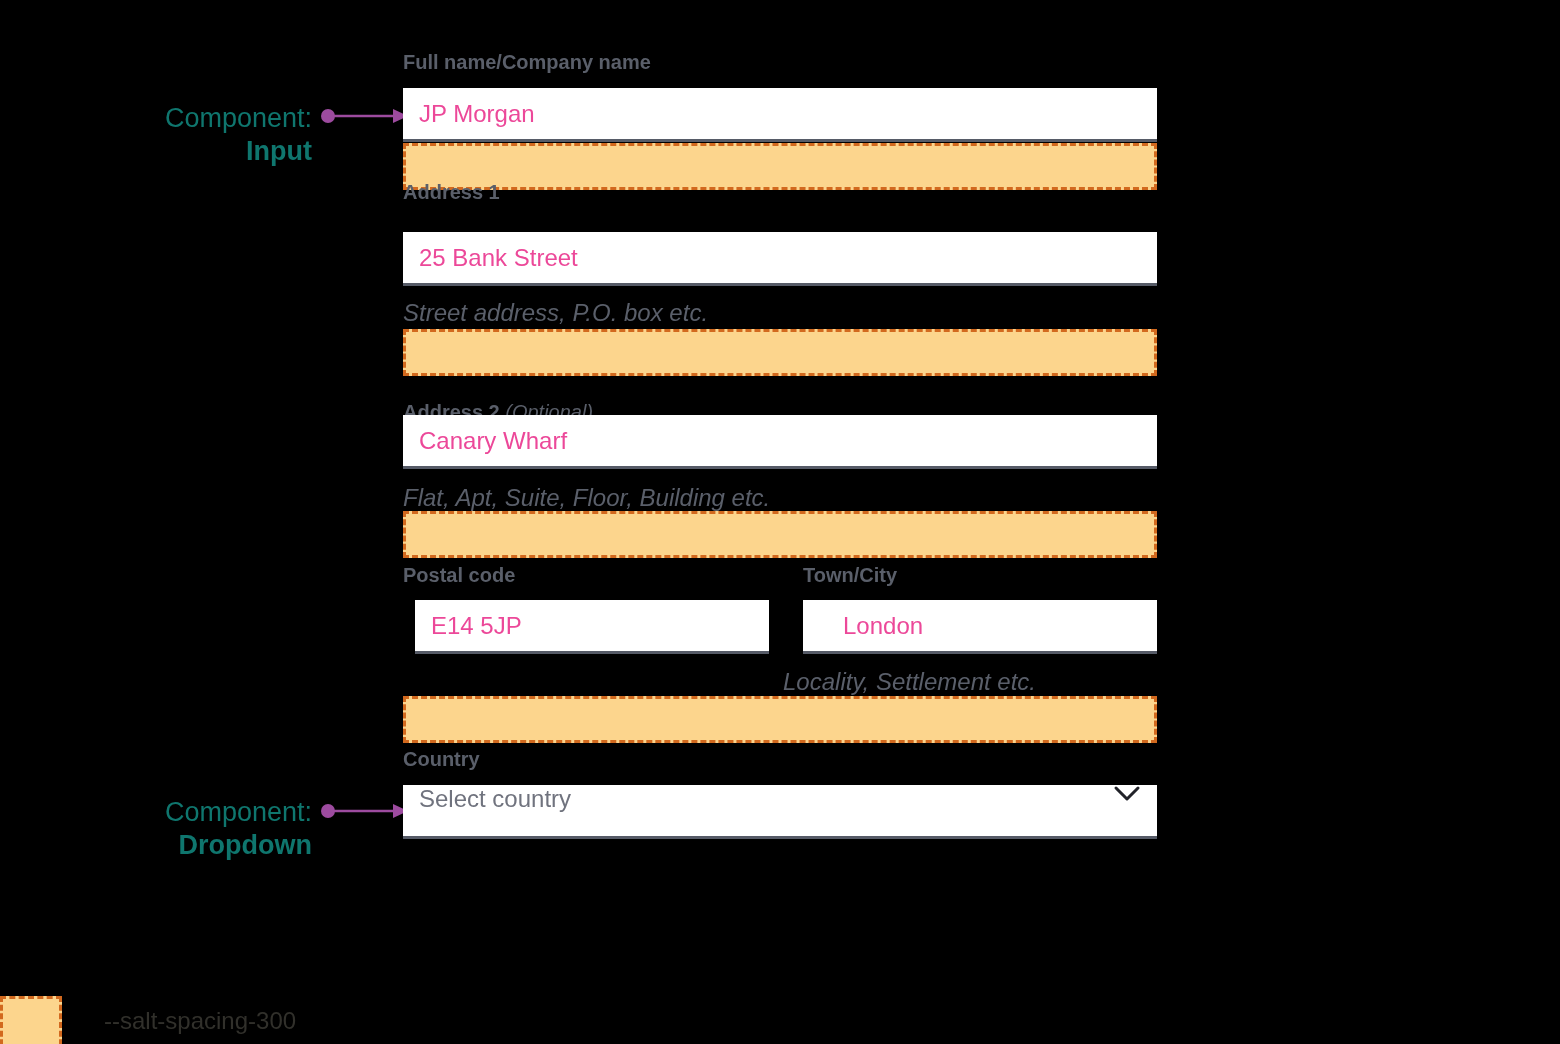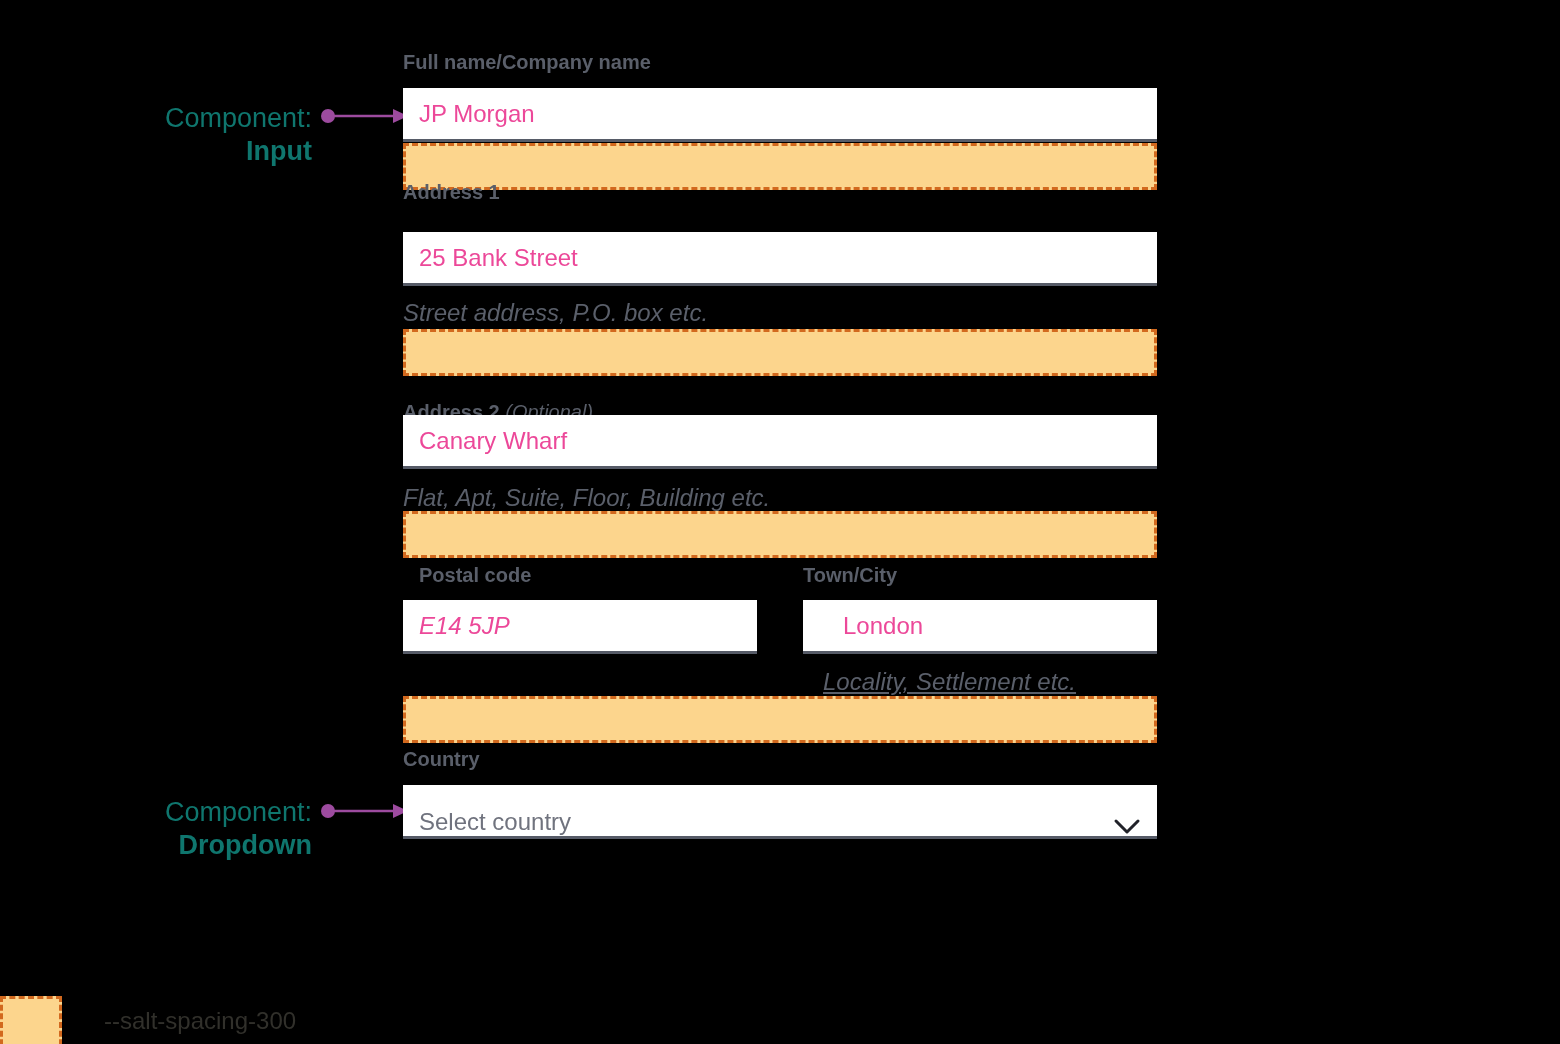--- a/index.html
+++ b/index.html
@@ -58,21 +58,21 @@
     border: 3px dashed #d2691e;
   }
 
   .dropdown {
     box-sizing: border-box;
     width: 754px;
     height: 54px;
     background: #ffffff;
     border-bottom: 3px solid #565b67;
     display: flex;
-    align-items: flex-end;
+    align-items: flex-start;
     justify-content: space-between;
     padding: 0 16px;
     cursor: pointer;
   }
   .dropdown .placeholder {
     font-size: 24px;
     color: #70737e;
   }
   .dropdown svg { display: block; }
 
@@ -156,25 +156,25 @@
     <div class="abs spacing-block" style="top:329px;"></div>
 
     <div class="abs field-label" style="top:388px;margin-top:12px;">
       <span>Address 2</span>
       <span class="label-suffix">(Optional)</span>
     </div>
     <input class="abs text-input" style="top: 415px;" readonly="" value="Canary Wharf">
     <div class="abs helper" style="top:486px;">Flat, Apt, Suite, Floor, Building etc.</div>
     <div class="abs spacing-block" style="top:511px;"></div>
 
-    <div class="abs field-label" style="top:563px; left:16px;">Postal code</div>
+    <div class="abs field-label" style="top:563px; left:0;">Postal code</div>
     <div class="abs field-label" style="top:563px; left:400px;">Town/City</div>
-    <input class="abs text-input half" style="top: 600px; left: 0px; font-style: italic;" readonly="" value="E14 5JP">
+    <input class="abs text-input half" style="top: 600px; left: 12px;" readonly="" value="E14 5JP">
     <input class="abs text-input half" style="top: 600px; left: 400px; padding-left: 40px;" readonly="" value="London">
-    <div class="abs helper" style="top:670px; left:420px;text-decoration:underline;">Locality, Settlement etc.</div>
+    <div class="abs helper" style="top:670px; left:380px;">Locality, Settlement etc.</div>
     <div class="abs spacing-block" style="top:696px;"></div>
 
     <div class="abs field-label" style="top:747px;">Country</div>
     <div class="abs dropdown" style="top:785px;">
       <span class="placeholder">Select country</span>
       <svg width="28" height="18" viewBox="0 0 28 18">
         <polyline points="3,3 14,14 25,3" fill="none" stroke="#212229" stroke-width="3" stroke-linecap="round" stroke-linejoin="round"></polyline>
       </svg>
     </div>
   </div>

